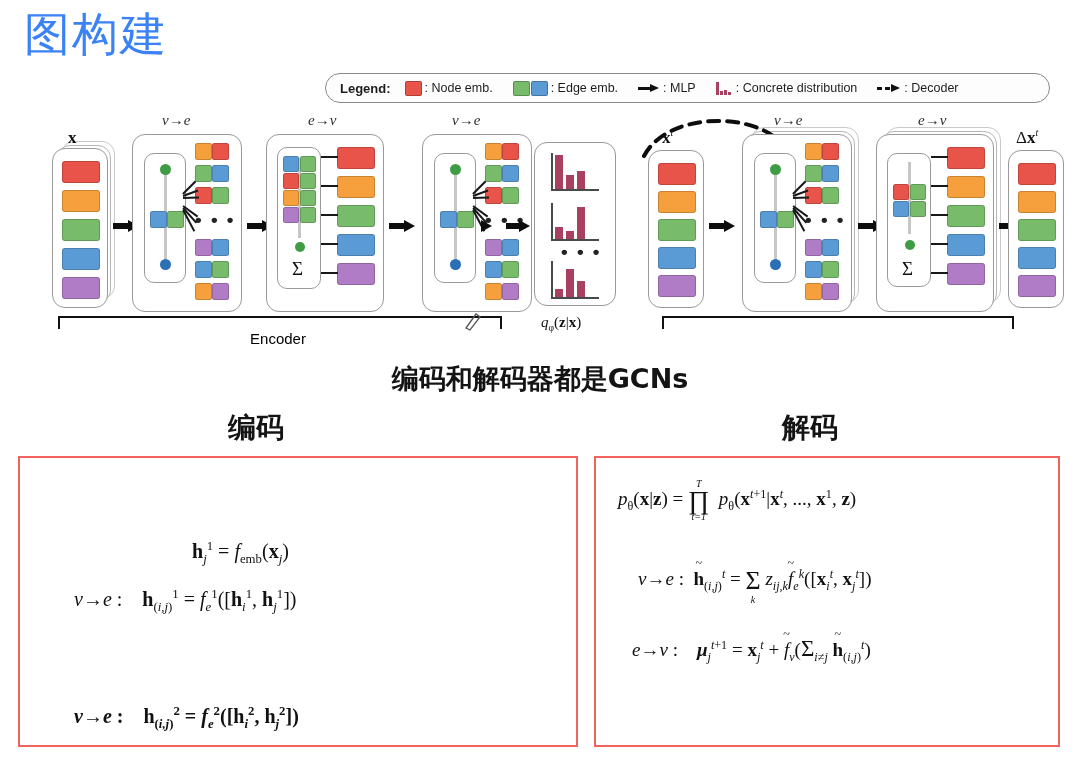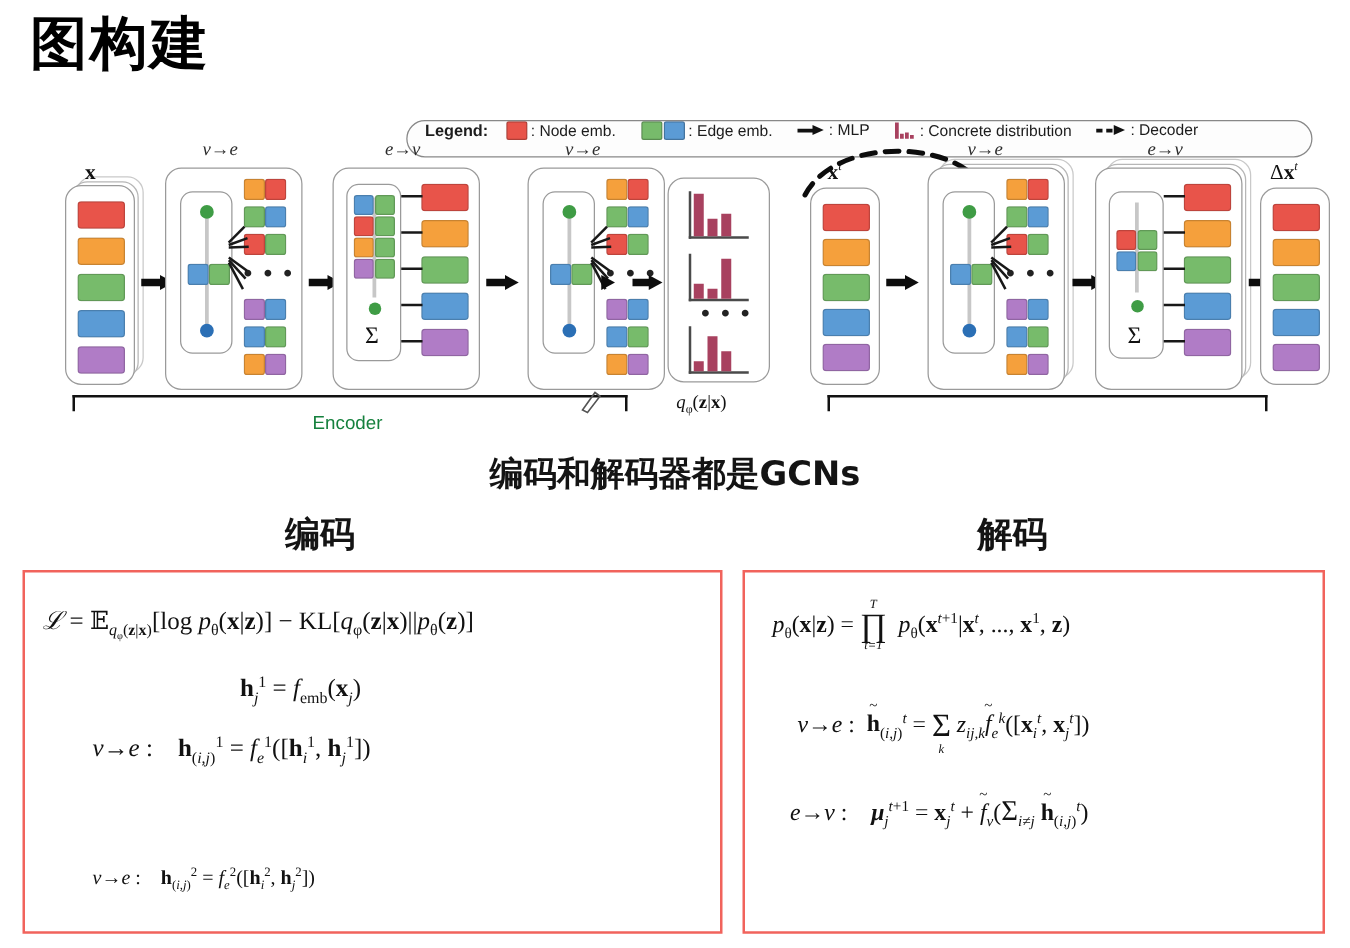--- a/index.html
+++ b/index.html
@@ -5,30 +5,30 @@
   html,body{margin:0;padding:0;}
   body{
     width:1080px;height:758px;
     background:#ffffff;
     font-family:"Liberation Sans","DejaVu Sans",sans-serif;
     overflow:hidden;position:relative;
   }
   
   #slide-title{
     position:absolute;left:24px;top:6px;
-    font-size:46px;line-height:56px;font-weight:bold;
-    color:#000000;letter-spacing:2px;
+    font-size:46px;line-height:56px;font-weight:normal;
+    color:#3b82f6;letter-spacing:2px;
     font-family:"DejaVu Sans","Liberation Sans",sans-serif;
   }
 
   
   #legend{
-    position:absolute;left:325px;top:96px;width:725px;height:30px;
+    position:absolute;left:325px;top:73px;width:725px;height:30px;
     border:1.6px solid #888;border-radius:15px;background:#fdfdfd;
-    display:flex;align-items:flex-start;gap:0px;
+    display:flex;align-items:center;gap:0px;
     padding:0 14px;box-sizing:border-box;
     font-size:12.5px;color:#1c1c1c;white-space:nowrap;
   }
   #legend .lg-title{font-weight:bold;margin-right:14px;font-size:13px;}
   #legend .lg-item{display:flex;align-items:center;margin-right:20px;}
   #legend .lg-item:last-child{margin-right:0;}
   .sw{display:inline-block;width:15px;height:13px;border-radius:2px;
       border:1px solid rgba(0,0,0,.25);}
   .sw2{display:inline-flex;}
   .sw2 .sw{border-radius:2px;}
@@ -70,21 +70,21 @@
 
   .bigarrow{position:absolute;height:12px;}
   .bigarrow:before{content:"";position:absolute;left:0;top:3.4px;width:70%;height:5.2px;background:#0d0d0d;}
   .bigarrow:after{content:"";position:absolute;right:0;top:0;
      border-left:11px solid #0d0d0d;border-top:6px solid transparent;border-bottom:6px solid transparent;}
 
   .mathlbl{position:absolute;font-family:"Liberation Serif","DejaVu Serif",serif;font-size:17px;color:#111;}
   .mathlbl sup{font-size:10px;font-style:italic;}
   .brk{position:absolute;border-left:2.2px solid #111;border-right:2.2px solid #111;
        border-top:2.2px solid #111;height:11px;}
-  .brklbl{position:absolute;font-size:15px;color:#15803d;}
+  .brklbl{position:absolute;font-size:15px;color:#000000;}
 
   .histbox i{position:absolute;background:#a8415f;}
   .axisline{position:absolute;background:#4a4a4a;}
 
   
   #sampcurve{position:absolute;left:640px;top:0px;width:160px;height:48px;}
 
   
   .cn{position:absolute;color:#141414;font-family:"DejaVu Sans","Liberation Sans",sans-serif;}
   #caption-gcn{top:361px;left:0;width:1080px;text-align:center;font-size:27px;font-weight:bold;}
@@ -366,30 +366,27 @@
   </svg>
 
   <div class="brk" style="left:662px;top:204px;width:348px;"></div>
 </div>
 
 <div class="cn" id="caption-gcn">编码和解码器都是GCNs</div>
 <div class="cn" id="label-encode">编码</div>
 <div class="cn" id="label-decode">解码</div>
 
 <div class="fbox" id="fbox-left">
-  <div class="fml fl" style="left:14px;top:24px;font-size:20px;">
-    <i>ℒ</i> = 𝔼<sub><i>q</i><sub>φ</sub>(<b>z</b>|<b>x</b>)</sub>[log <i>p</i><sub>θ</sub>(<b>x</b>|<b>z</b>)] − KL[<i>q</i><sub>φ</sub>(<b>z</b>|<b>x</b>)||<i>p</i><sub>θ</sub>(<b>z</b>)]
-  </div>
   <div class="fml fl" style="left:172px;top:82px;font-size:20px;">
     <b>h</b><sub><i>j</i></sub><sup>1</sup> = <i>f</i><sub>emb</sub>(<b>x</b><sub><i>j</i></sub>)
   </div>
   <div class="fml fl" style="left:54px;top:130px;font-size:20px;">
     <i>v</i>→<i>e</i> :&nbsp;&nbsp;&nbsp;&nbsp;<b>h</b><sub>(<i>i,j</i>)</sub><sup>1</sup> = <i>f</i><sub><i>e</i></sub><sup>1</sup>([<b>h</b><sub><i>i</i></sub><sup>1</sup>, <b>h</b><sub><i>j</i></sub><sup>1</sup>])
   </div>
-  <div class="fml fl" style="left:54px;top:236px;font-size:16px;">
+  <div class="fml fl" style="left:54px;top:247px;font-size:20px;font-weight:bold;">
     <i>v</i>→<i>e</i> :&nbsp;&nbsp;&nbsp;&nbsp;<b>h</b><sub>(<i>i,j</i>)</sub><sup>2</sup> = <i>f</i><sub><i>e</i></sub><sup>2</sup>([<b>h</b><sub><i>i</i></sub><sup>2</sup>, <b>h</b><sub><i>j</i></sub><sup>2</sup>])
   </div>
 </div>
 
 <div class="fbox" id="fbox-right">
   <div class="fml fl" style="left:22px;top:28px;font-size:19px;">
     <i>p</i><sub>θ</sub>(<b>x</b>|<b>z</b>) = <span class="stacked" style="font-size:26px;">∏<span class="top" style="top:-8px">T</span><span class="bot" style="bottom:-6px"><i>t</i>=1</span></span>&nbsp;&nbsp;<i>p</i><sub>θ</sub>(<b>x</b><sup><i>t</i>+1</sup>|<b>x</b><sup><i>t</i></sup>, ..., <b>x</b><sup>1</sup>, <b>z</b>)
   </div>
   <div class="fml fl" style="left:42px;top:108px;font-size:19px;">
     <i>v</i>→<i>e</i> :&nbsp;&nbsp;<span class="tilde"><b>h</b></span><sub>(<i>i,j</i>)</sub><sup><i>t</i></sup> = <span class="stacked" style="font-size:26px;">Σ<span class="bot" style="bottom:-9px"><i>k</i></span></span>&nbsp;<i>z</i><sub><i>ij,k</i></sub><span class="tilde"><i>f</i></span><sub><i>e</i></sub><sup><i>k</i></sup>([<b>x</b><sub><i>i</i></sub><sup><i>t</i></sup>, <b>x</b><sub><i>j</i></sub><sup><i>t</i></sup>])

